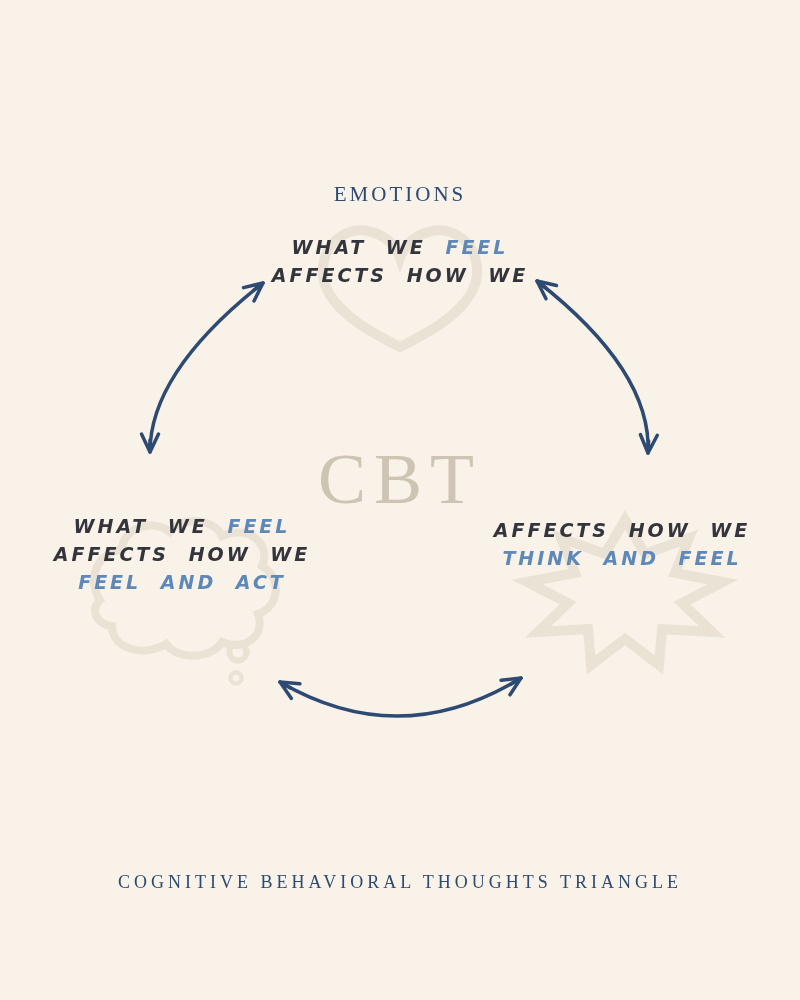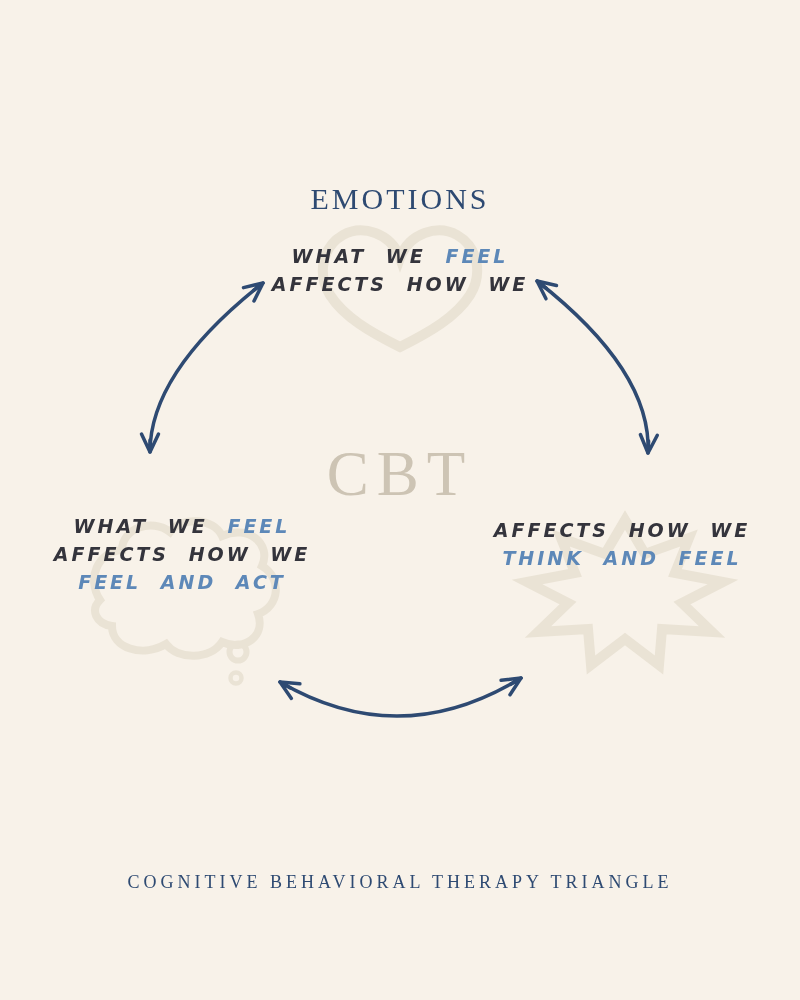--- a/index.html
+++ b/index.html
@@ -16,21 +16,21 @@
     left: 0; top: 0;
     width: 800px; height: 1000px;
     z-index: 0;
   }
   .shape-stroke { fill: none; stroke: var(--shape, #eae3d5); }
   .arrow-stroke { fill: none; stroke: var(--navy, #2e4a72); stroke-width: 3.5; stroke-linecap: round; stroke-linejoin: round; }
 
   .node { position: absolute; z-index: 2; text-align: center; }
   .node-title {
     font-family: "Liberation Serif", serif;
-    font-size: 30px;
+    font-size: 21px;
     letter-spacing: 3px;
     color: var(--navy, #2e4a72);
     font-weight: 400;
   }
   .hand-lines {
     margin-top: 26px;
     font-family: "DejaVu Sans", sans-serif;
     font-style: italic;
     font-weight: bold;
     font-size: 19px;
@@ -42,21 +42,21 @@
   .hand-lines .ink { color: var(--ink, #34343c); }
   .hand-lines .accent { color: var(--accent, #5d88b8); }
 
   .center-label {
     position: absolute;
     z-index: 1;
     left: 0; top: 438px;
     width: 800px;
     text-align: center;
     font-family: "Liberation Serif", serif;
-    font-size: 63px;
+    font-size: 72px;
     letter-spacing: 8px;
     color: var(--taupe, #cdc4b4);
   }
   .caption {
     position: absolute;
     z-index: 2;
     left: 0; top: 872px;
     width: 800px;
     text-align: center;
     font-family: "Liberation Serif", serif;
@@ -123,15 +123,15 @@
     </div>
   </div>
 
   <div class="node node-behavior">
     <div class="hand-lines">
       <div><span class="ink">AFFECTS HOW WE</span></div>
       <div><span class="accent">THINK AND FEEL</span></div>
     </div>
   </div>
 
-  <div class="caption">COGNITIVE BEHAVIORAL THERAPY TRIANGLE</div>
+  <div class="caption">COGNITIVE BEHAVIORAL THOUGHTS TRIANGLE</div>
 
 </div>
 
 </body></html>

